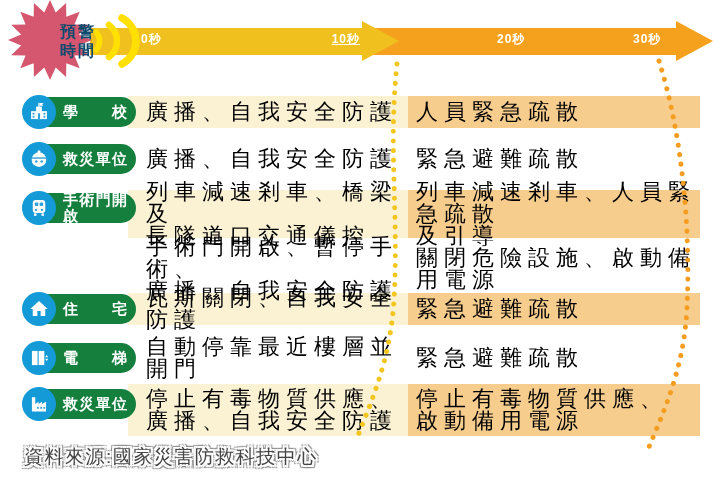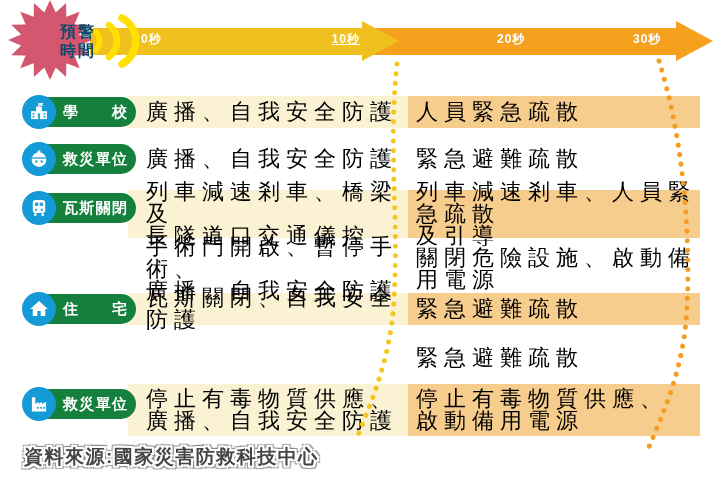--- a/index.html
+++ b/index.html
@@ -31,21 +31,21 @@
   .strip-right{position:absolute;left:408px;width:292px;top:3px;bottom:3px;background:#F7CD8E;}
   .pill{position:absolute;left:24px;top:50%;transform:translateY(-50%);width:112px;height:30px;background:#15803d;border-radius:16px;z-index:2;}
   .row.tall .pill{top:calc(50% - 6px);}
   .icon-circle{position:absolute;left:-2px;top:50%;transform:translateY(-50%);width:34px;height:34px;border-radius:50%;background:#149AD6;display:flex;align-items:center;justify-content:center;}
   .pill-label{position:absolute;left:39px;top:50%;transform:translateY(-50%);width:64px;color:#ffffff;font-size:15px;font-weight:bold;line-height:16px;text-align:justify;text-align-last:justify;}
   .cell{position:absolute;top:0;height:100%;display:flex;align-items:center;color:#000000;font-size:22px;letter-spacing:6px;line-height:22px;white-space:pre-line;z-index:2;}
   .cell-left{left:146px;width:262px;}
   .cell-right{left:416px;width:295px;}
   
   #source{
-    position:absolute;left:24px;top:444px;font-size:19px;font-weight:bold;color:#454545;letter-spacing:1.5px;z-index:6;
+    position:absolute;left:24px;top:444px;font-size:19px;font-weight:normal;color:#454545;letter-spacing:1.5px;z-index:6;
     text-shadow:
       -2px -2px 0 #fff, 2px -2px 0 #fff, -2px 2px 0 #fff, 2px 2px 0 #fff,
       -2px 0 0 #fff, 2px 0 0 #fff, 0 -2px 0 #fff, 0 2px 0 #fff,
       -3px -3px 1px #8a8a8a, 3px -3px 1px #8a8a8a, -3px 3px 1px #8a8a8a, 3px 3px 1px #8a8a8a,
       -3px 0 1px #8a8a8a, 3px 0 1px #8a8a8a, 0 -3px 1px #8a8a8a, 0 3px 1px #8a8a8a;
   }
 </style>
 </head>
 <body>
 
@@ -131,21 +131,21 @@
       <svg width="20" height="20" viewBox="0 0 24 24">
         <rect x="4.5" y="2.5" width="15" height="15.5" rx="3.5" fill="#fff"></rect>
         <rect x="7" y="5.5" width="4.2" height="4.2" rx="1" fill="#2EA3DC"></rect>
         <rect x="12.8" y="5.5" width="4.2" height="4.2" rx="1" fill="#2EA3DC"></rect>
         <circle cx="8.5" cy="14.2" r="1.4" fill="#2EA3DC"></circle>
           <circle cx="15.5" cy="14.2" r="1.4" fill="#2EA3DC"></circle>
         <circle cx="7.5" cy="20" r="1.7" fill="#fff"></circle>
           <circle cx="16.5" cy="20" r="1.7" fill="#fff"></circle>
       </svg>
     </span>
-    <span class="pill-label">瓦斯關閉</span>
+    <span class="pill-label">手術門開啟</span>
   </div>
   <div class="cell cell-right">列車減速剎車、人員緊急疏散
 及引導</div>
   <div class="cell cell-left">列車減速剎車、橋梁及
 長隧道口交通儀控</div>
 </div>
 
 <div class="row tall" style="top:242px;height:54px;">
   <div class="cell cell-left">手術門開啟、暫停手術、
 廣播、自我安全防護</div>
@@ -161,20 +161,31 @@
         <path fill="#fff" d="M10 20.5 v-6 h4 v6 h5.5 v-8.5 h3 L12 2.5 1.5 12 h3 v8.5 z"></path>
       </svg>
     </span>
     <span class="pill-label">住宅</span>
   </div>
   <div class="cell cell-left">瓦斯關閉、自我安全防護</div>
   <div class="cell cell-right">緊急避難疏散</div>
 </div>
 
 <div class="row" style="top:339px;height:38px;">
+  <div class="pill">
+    <span class="icon-circle">
+      <svg width="20" height="20" viewBox="0 0 24 24">
+        <rect x="3.5" y="3.5" width="6.8" height="17" fill="#fff"></rect>
+        <rect x="11.6" y="3.5" width="6.8" height="17" fill="#fff"></rect>
+        <path fill="#fff" d="M21.2 8.4 l1.9 2.8 h-3.8 z M21.2 15.6 l-1.9 -2.8 h3.8 z"></path>
+      </svg>
+    </span>
+    <span class="pill-label">電梯</span>
+  </div>
+  <div class="cell cell-left">自動停靠最近樓層並開門</div>
   <div class="cell cell-right">緊急避難疏散</div>
 </div>
 
 <div class="row tall" style="top:381px;height:58px;">
   <div class="strip-left"></div>
   <div class="strip-right"></div>
   <div class="pill">
     <span class="icon-circle">
       <svg width="20" height="20" viewBox="0 0 24 24">
         <path fill="#fff" d="M3.5 21 V4 H7.5 V12 L11.5 9.2 V12 L15.5 9.2 V12 L20.5 9.2 V21 Z"></path>

